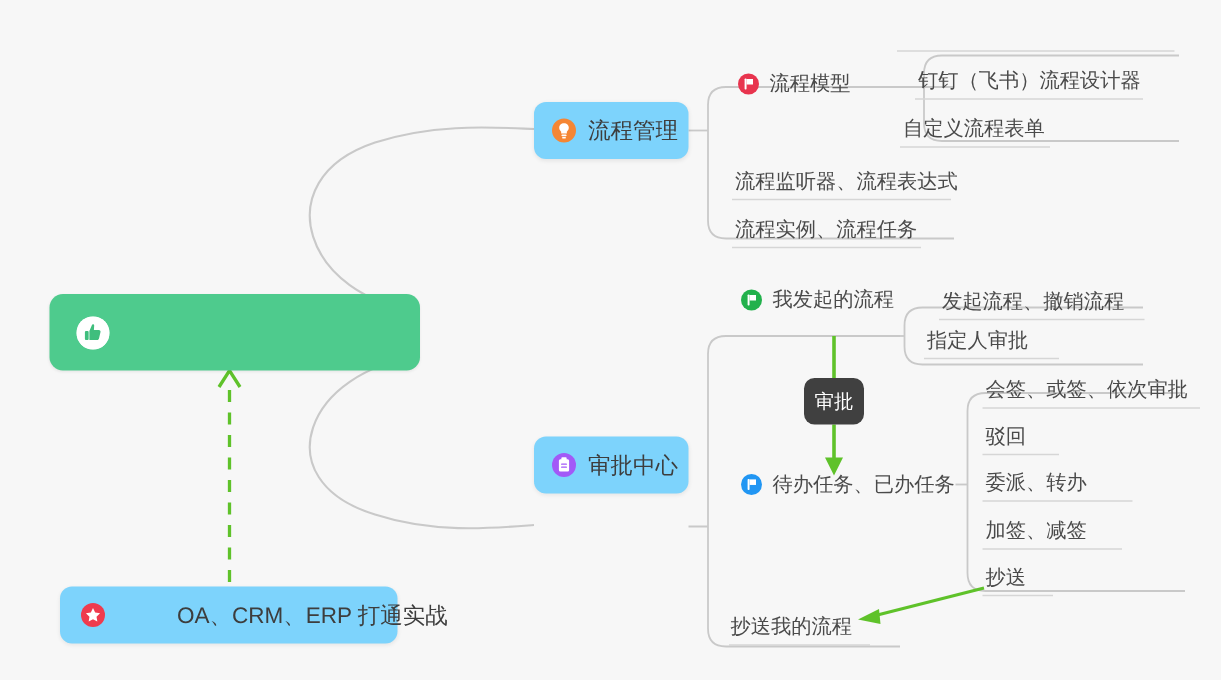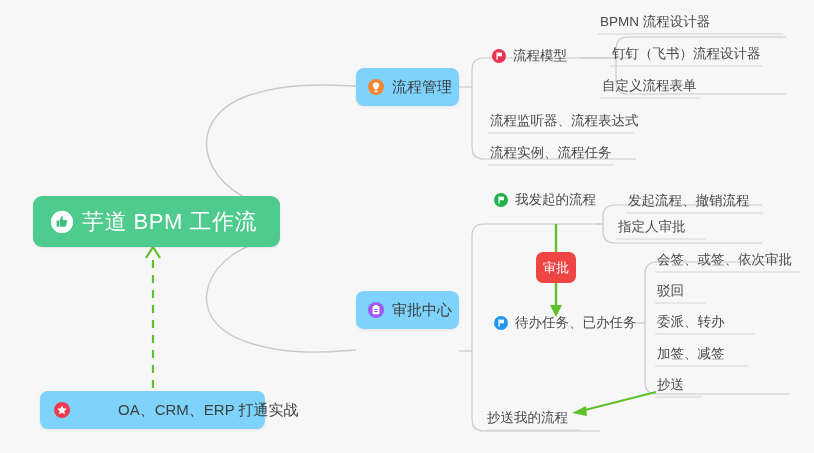--- a/index.html
+++ b/index.html
@@ -88,21 +88,21 @@
     border-radius: 50%;
     flex: none;
   }
   .ic-22 { width: 22px; height: 22px; }
   .ic-16 { width: 16px; height: 16px; }
   .ic-14 { width: 14px; height: 14px; }
 
   
   .tag-node {
     position: absolute;
-    background: #ef4444;
+    background: #404040;
     border-radius: 7px;
     display: flex;
     align-items: center;
     justify-content: center;
   }
   .tag-label {
     color: #ffffff;
     font-size: 13px;
     white-space: nowrap;
   }
@@ -161,21 +161,20 @@
   <div class="root-node">
     <span class="icon-circle ic-22" style="background:#ffffff;">
       <svg width="22" height="22" viewBox="0 0 22 22" xmlns="http://www.w3.org/2000/svg">
         <circle cx="11" cy="11" r="11" fill="#ffffff"></circle>
         <path d="M8.6 9.6 L10.3 5.6 C10.6 4.9 11.8 5.1 11.8 6.0 L11.6 9.0 L14.9 9.0
                  C15.7 9.0 16.2 9.7 16.0 10.4 L15.0 14.7 C14.9 15.3 14.4 15.7 13.8 15.7
                  L8.6 15.7 Z" fill="#3fbe7d"></path>
         <rect x="5.6" y="9.6" width="2.5" height="6.1" rx="0.7" fill="#3fbe7d"></rect>
       </svg>
     </span>
-    <span class="root-label">芋道 BPM 工作流</span>
   </div>
 
   <div class="card-node" style="left:356px; top:68px; width:103px; height:38px; padding-left:12px;">
     <span class="icon-circle ic-16" style="background:#f58634;">
       <svg width="16" height="16" viewBox="0 0 16 16" xmlns="http://www.w3.org/2000/svg">
         <path d="M8 3.2 C6.1 3.2 4.8 4.6 4.8 6.2 C4.8 7.3 5.4 8.1 6.1 8.8 L6.1 10.0
                  L9.9 10.0 L9.9 8.8 C10.6 8.1 11.2 7.3 11.2 6.2 C11.2 4.6 9.9 3.2 8 3.2 Z" fill="#ffffff"></path>
         <rect x="6.3" y="10.7" width="3.4" height="1.1" rx="0.5" fill="#ffffff"></rect>
         <rect x="6.7" y="12.3" width="2.6" height="1.0" rx="0.5" fill="#ffffff"></rect>
       </svg>
@@ -198,23 +197,20 @@
   <div class="leaf-node" style="left:492px; top:44px; height:24px;">
     <span class="icon-circle ic-14" style="background:#e8344e;">
       <svg width="14" height="14" viewBox="0 0 14 14" xmlns="http://www.w3.org/2000/svg">
         <rect x="4.4" y="3.3" width="1.3" height="7.4" rx="0.5" fill="#ffffff"></rect>
         <path d="M5.7 3.6 L10.0 3.6 L10.0 7.3 L5.7 7.3 Z" fill="#ffffff"></path>
       </svg>
     </span>
     <span class="leaf-label leaf-icon-label">流程模型</span>
   </div>
 
-  <div class="leaf-node" style="left:600px; top:11px; height:22px;">
-    <span class="leaf-label">BPMN 流程设计器</span>
-  </div>
 
   <div class="leaf-node" style="left:612px; top:43px; height:22px;">
     <span class="leaf-label">钉钉（飞书）流程设计器</span>
   </div>
 
   <div class="leaf-node" style="left:602px; top:75px; height:22px;">
     <span class="leaf-label">自定义流程表单</span>
   </div>
 
   <div class="leaf-node" style="left:490px; top:110px; height:22px;">

